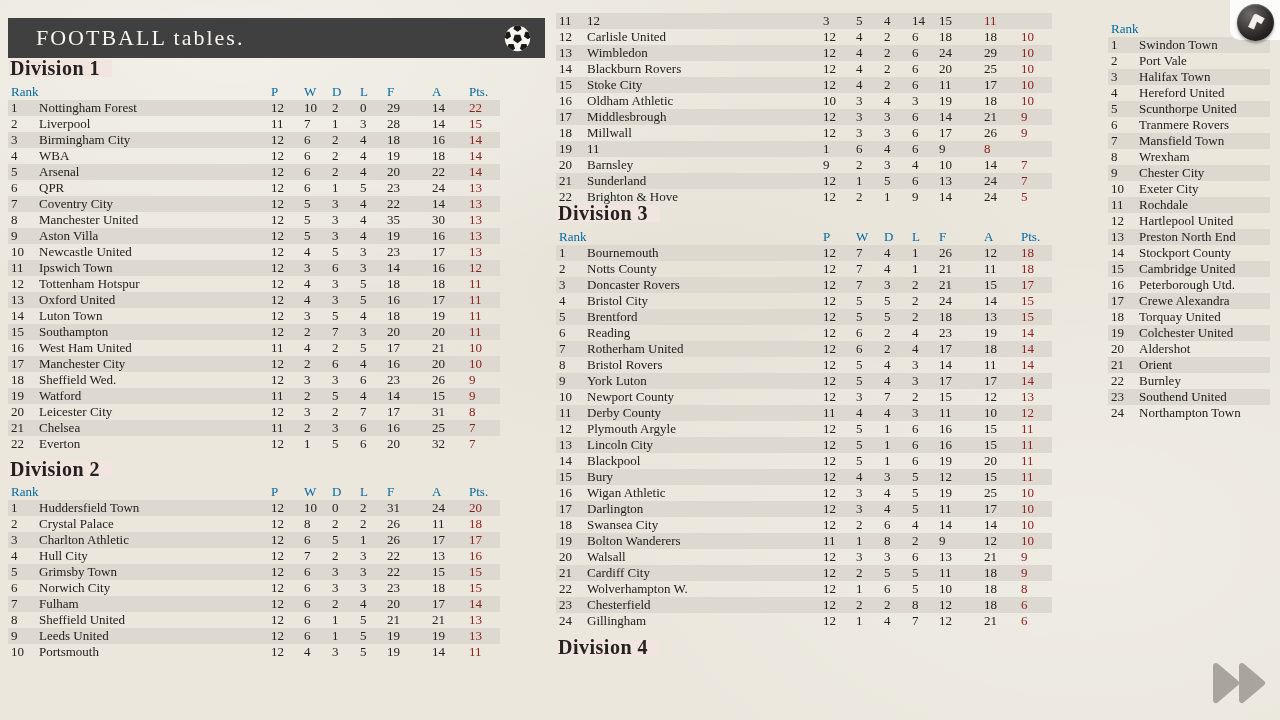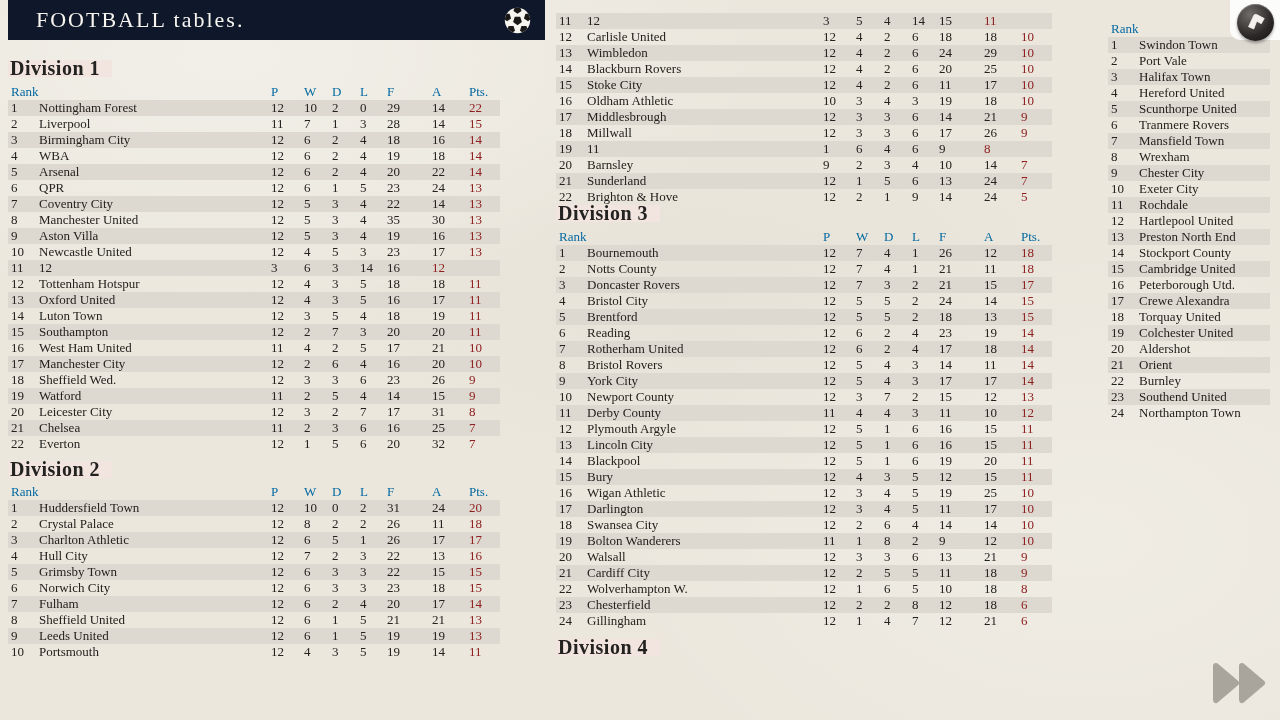--- a/index.html
+++ b/index.html
@@ -8,22 +8,22 @@
     font-family:"Liberation Serif","DejaVu Serif",serif;
     background:#ebe7dd;
     background-image:
       radial-gradient(900px 420px at 18% 8%, rgba(255,255,255,.35), rgba(255,255,255,0) 60%),
       radial-gradient(800px 500px at 85% 75%, rgba(255,255,255,.22), rgba(255,255,255,0) 60%),
       radial-gradient(600px 300px at 55% 40%, rgba(210,204,190,.18), rgba(210,204,190,0) 65%);
     position:relative;
     color:#24221e;
   }
   .titlebar {
-    position:absolute; left:8px; top:0; width:537px; height:40px;
-    background:#0f172a; display:flex; align-items:center;
+    position:absolute; left:8px; top:18px; width:537px; height:40px;
+    background:#404040; display:flex; align-items:center;
     padding:0 14px 0 28px;
   }
   .titlebar .app-title {
     color:#f7f5f0; font-size:22px; letter-spacing:2px; flex:1 1 auto;
     white-space:nowrap;
   }
   .ball { width:27px; height:27px; flex:0 0 auto; }
 
   .col { position:absolute; }
   .col-left  { left:8px;    top:12px;  width:492px; }
@@ -216,20 +216,21 @@
         <span class="c-p">12</span>
         <span class="c-w">4</span>
         <span class="c-d">5</span>
         <span class="c-l">3</span>
         <span class="c-f">23</span>
         <span class="c-a">17</span>
         <span class="c-pts">13</span>
       </div>
       <div class="trow stripe">
         <span class="c-rank">11</span>
+        <span class="c-team">Ipswich Town</span>
         <span class="c-p">12</span>
         <span class="c-w">3</span>
         <span class="c-d">6</span>
         <span class="c-l">3</span>
         <span class="c-f">14</span>
         <span class="c-a">16</span>
         <span class="c-pts">12</span>
       </div>
       <div class="trow">
         <span class="c-rank">12</span>
@@ -712,21 +713,21 @@
         <span class="c-p">12</span>
         <span class="c-w">5</span>
         <span class="c-d">4</span>
         <span class="c-l">3</span>
         <span class="c-f">14</span>
         <span class="c-a">11</span>
         <span class="c-pts">14</span>
       </div>
       <div class="trow stripe">
         <span class="c-rank">9</span>
-        <span class="c-team">York City</span>
+        <span class="c-team">York Luton</span>
         <span class="c-p">12</span>
         <span class="c-w">5</span>
         <span class="c-d">4</span>
         <span class="c-l">3</span>
         <span class="c-f">17</span>
         <span class="c-a">17</span>
         <span class="c-pts">14</span>
       </div>
       <div class="trow">
         <span class="c-rank">10</span>

